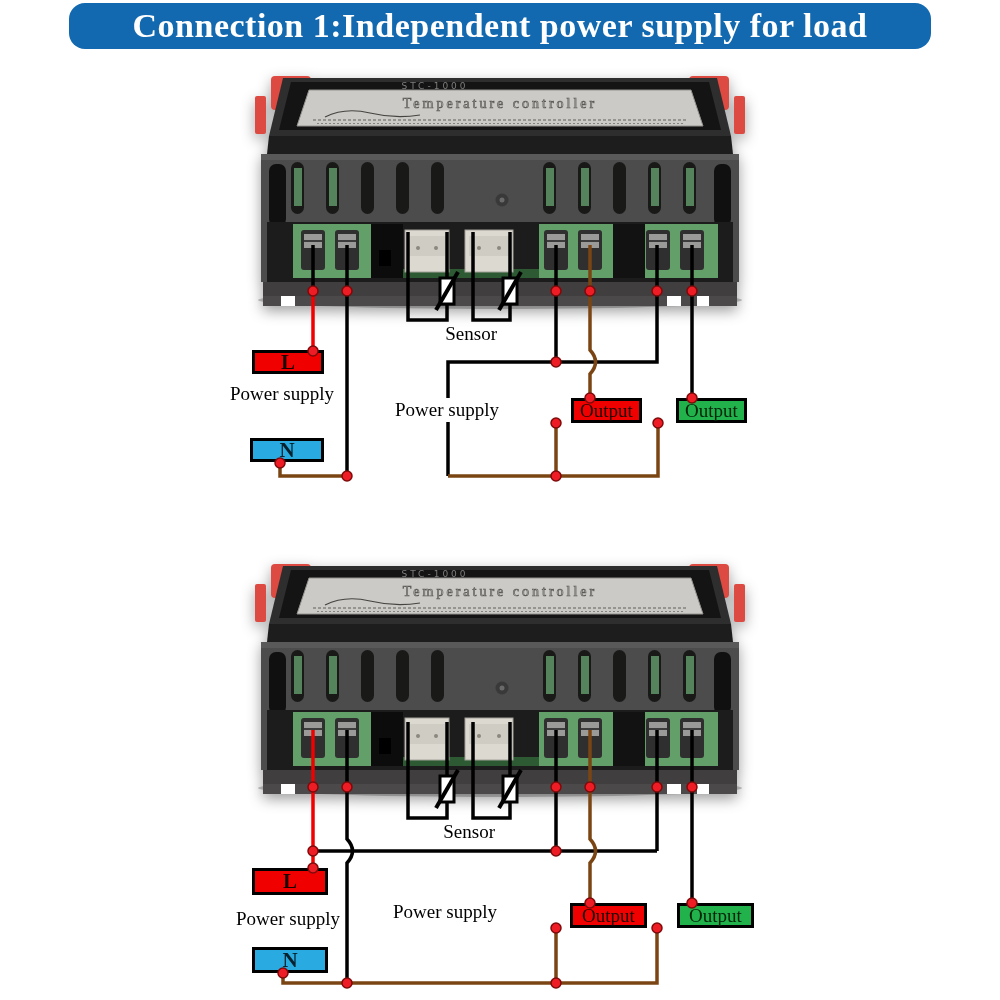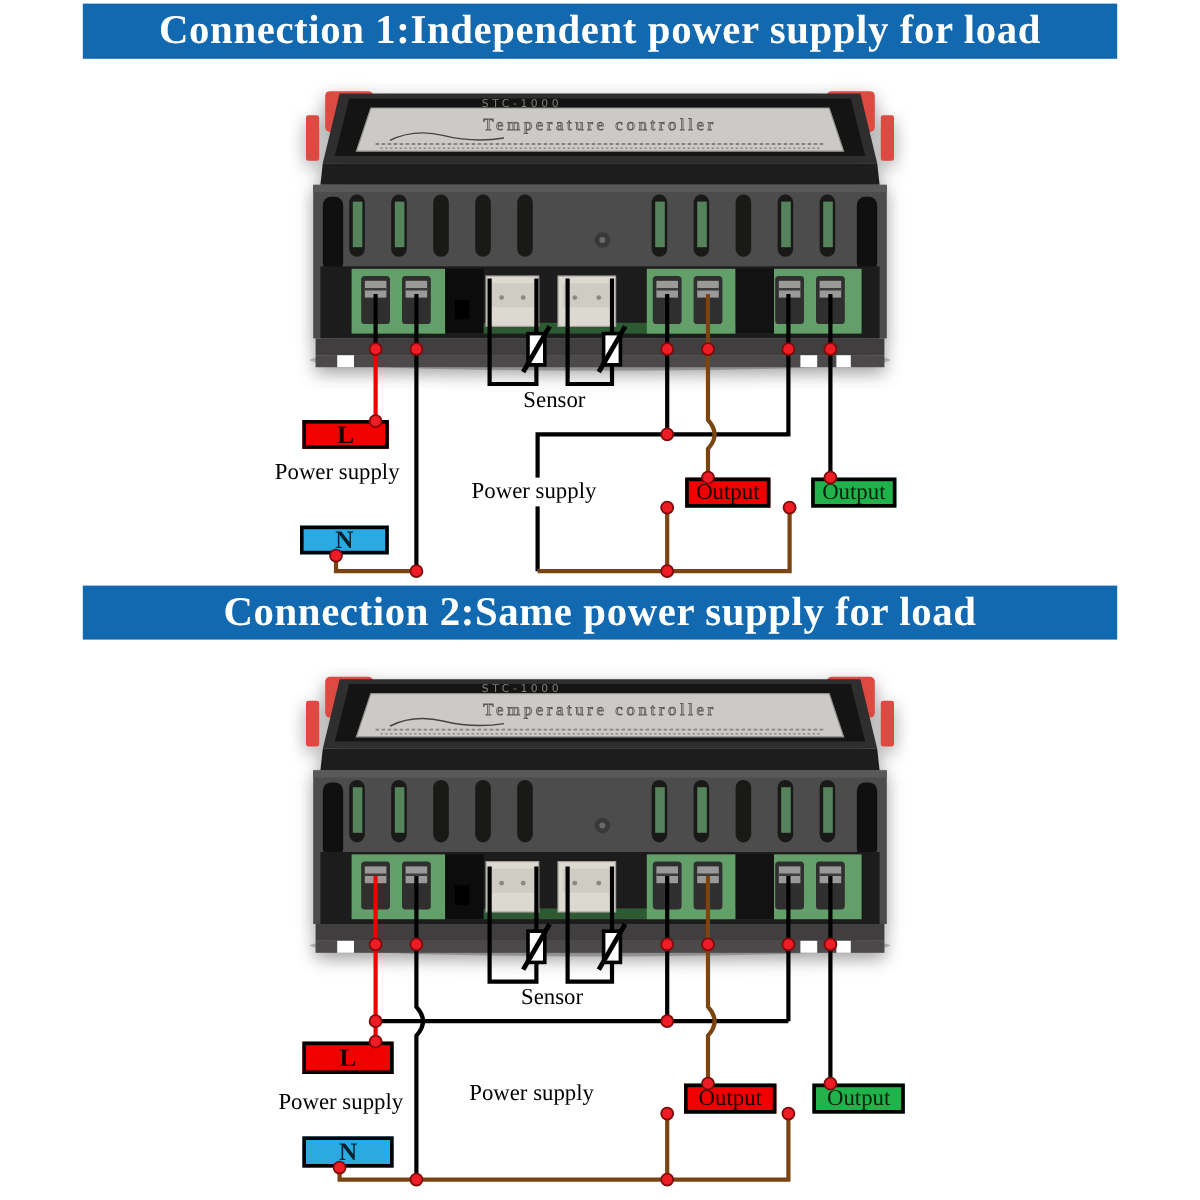--- a/index.html
+++ b/index.html
@@ -1,36 +1,36 @@
 <!DOCTYPE html>
 <html><head>
 <meta charset="utf-8">
 <style>
   html,body{margin:0;padding:0;background:#ffffff;}
   .canvas{position:relative;width:1000px;height:1000px;background:#fff;overflow:hidden;
           font-family:"Liberation Serif", serif;}
   .titlebar{position:absolute;left:69px;width:862px;background:#1269b0;color:#fff;
             font-size:34px;font-weight:bold;text-align:center;letter-spacing:.5px;}
-  .titlebar.t1{top:3px;height:46px;line-height:46px;}
+  .titlebar.t1{top:3px;height:46px;line-height:46px;border-radius:16px;}
   .titlebar.t2{top:488px;height:45px;line-height:45px;}
   .device{position:absolute;left:255px;width:490px;height:238px;
           filter:drop-shadow(0 5px 7px rgba(0,0,0,.38));}
   .device.d1{top:72px;}
   .device.d2{top:560px;}
   svg.overlay{position:absolute;left:0;top:0;pointer-events:none;}
   #wires{z-index:3;}
   #dots{z-index:5;}
   .lblbox{position:absolute;z-index:4;border:3px solid #000;box-sizing:border-box;
           display:flex;align-items:center;justify-content:center;
           font-weight:bold;font-size:21px;color:#1c0000;}
   .lblbox.red{background:#f10000;}
   .lblbox.blue{background:#29abe2;color:#06222e;}
   .lblbox.out{font-weight:normal;font-size:19px;margin-left:28px;}
   .lblbox.green{background:#21b24b;color:#042309;}
-  .txt{position:absolute;z-index:4;font-size:19px;color:#000;text-align:center;white-space:nowrap;}
+  .txt{position:absolute;z-index:4;font-size:19px;color:#000;text-align:right;white-space:nowrap;}
   .txt.masked{background:#fff;padding:1px 2px;}
   .wire{fill:none;stroke-linecap:butt;}
   .wk{stroke:#000000;stroke-width:3.5px;}
   .wr{stroke:#f10000;stroke-width:3.5px;}
   .wb{stroke:#7b4513;stroke-width:3.5px;}
   .dotc{fill:#ee1c24;stroke:#7f0a0a;stroke-width:1.5px;}
   .therm{fill:#ffffff;stroke:#000;stroke-width:3px;}
   .thermd{stroke:#000;stroke-width:4px;}
   .sticker-model{font-family:"DejaVu Sans",sans-serif;font-size:9px;letter-spacing:3px;
                  fill:#8f8f8c;opacity:.85;}
@@ -136,21 +136,20 @@
           <rect x="8" y="224" width="474" height="10" fill="#4b4949"></rect>
           <rect x="26" y="224" width="14" height="10" fill="#ffffff"></rect>
           <rect x="412" y="224" width="14" height="10" fill="#ffffff"></rect>
           <rect x="442" y="224" width="12" height="10" fill="#ffffff"></rect>
         </g>
       </symbol>
     </defs>
   </svg>
 
   <div class="titlebar t1">Connection 1:Independent power supply for load</div>
-  <div class="titlebar t2">Connection 2:Same power supply for load</div>
 
   <svg class="device d1" viewBox="0 0 490 238">
       <use href="#dev"></use>
     </svg>
   <svg class="device d2" viewBox="0 0 490 238">
       <use href="#dev"></use>
     </svg>
 
   <svg id="wires" class="overlay" width="1000" height="1000">
 

